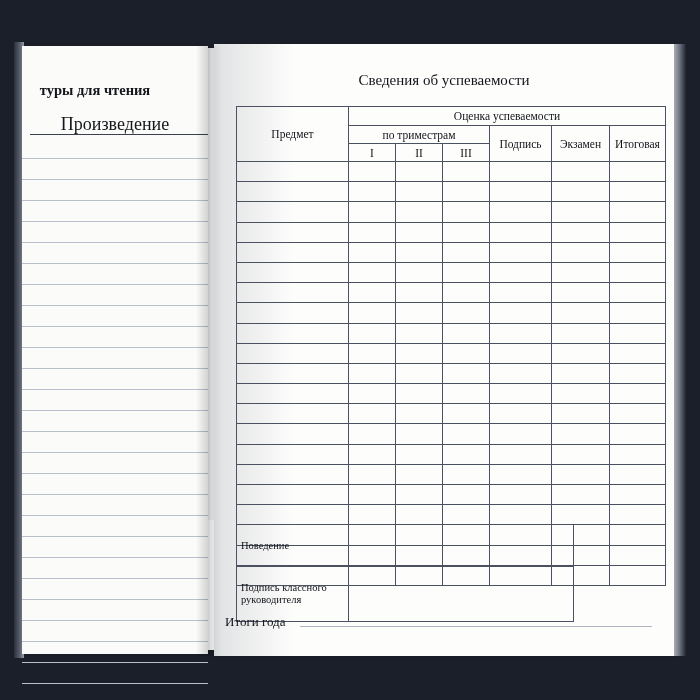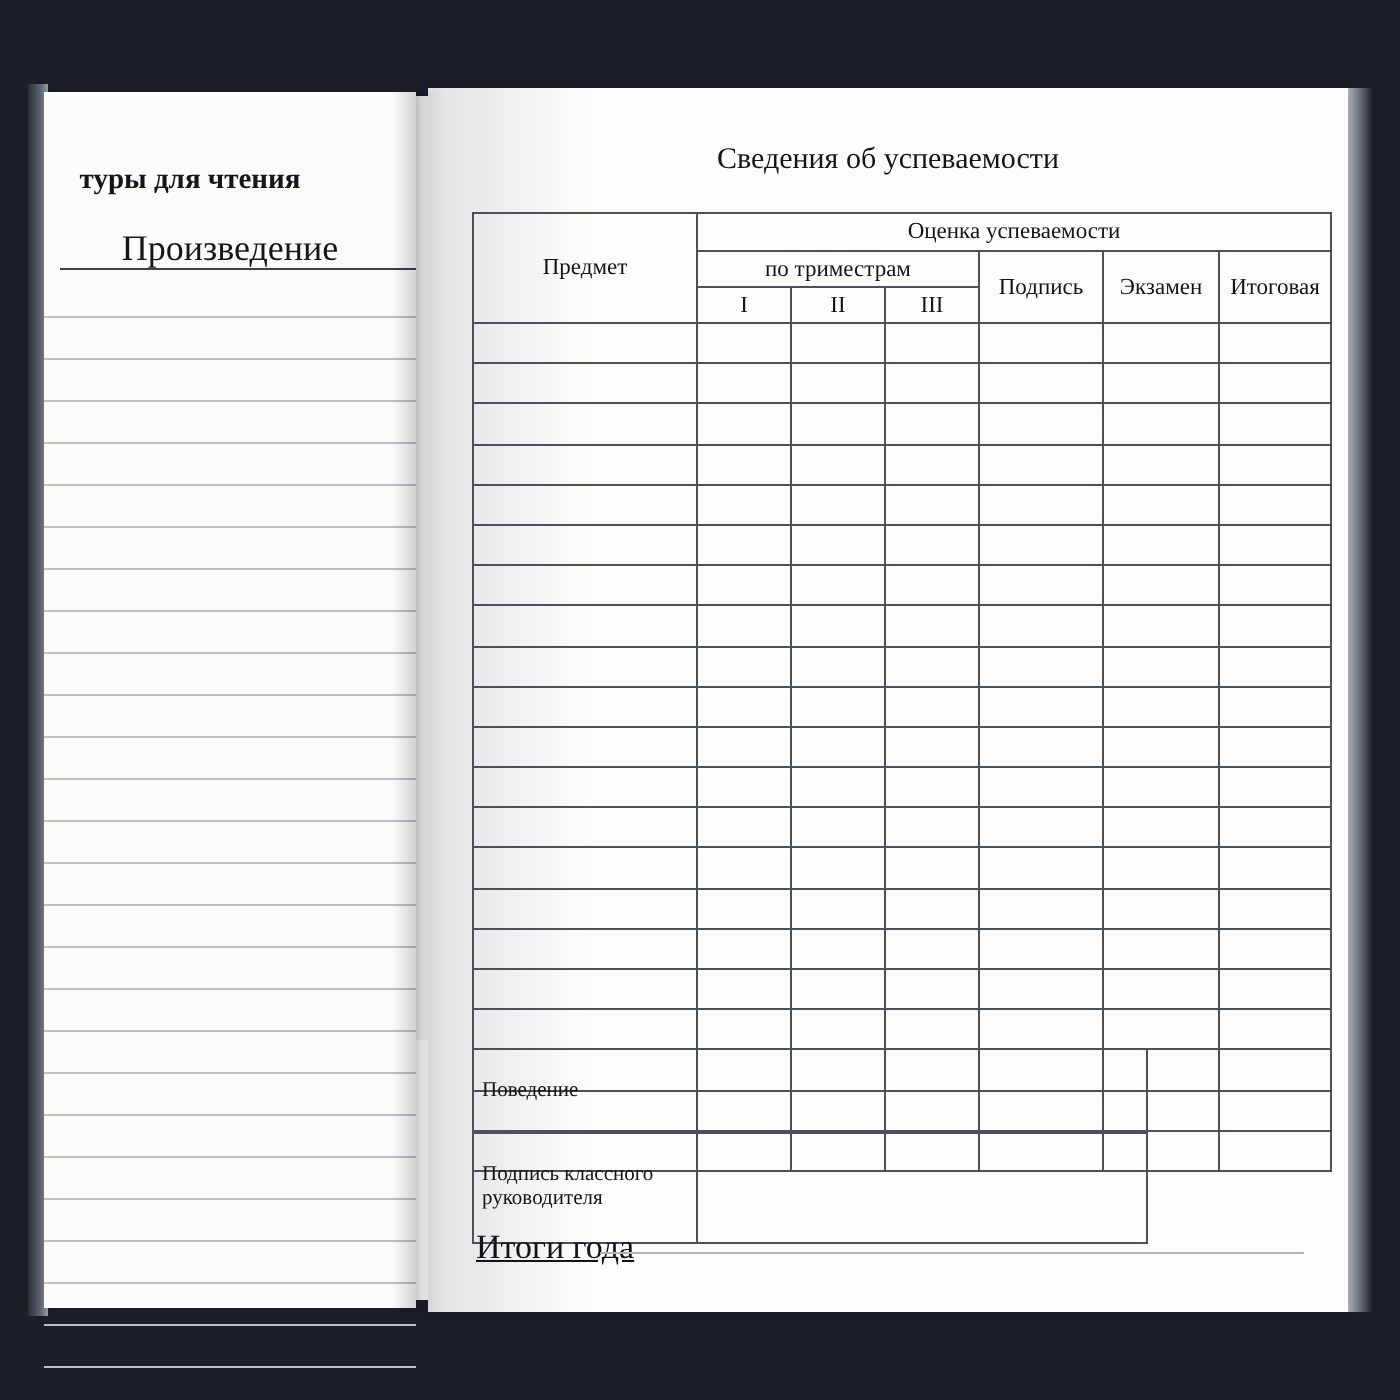--- a/index.html
+++ b/index.html
@@ -179,24 +179,23 @@
     vertical-align: middle;
   }
   .bt-label { width: 112px; }
   .bt-fill  { width: 225px; border-left: 1px solid #4b5160; }
   .r-beh  { height: 18px; }
   .r-sign { height: 30px; line-height: 12px; }
   .r-par  { height: 24px; }
 
   .itogi {
     position: absolute;
-    left: 238px; top: 614px;
-    font-size: 17px;
+    left: 225px; top: 614px;
+    font-size: 13px;
     color: #12141a;
-    text-decoration: underline;
   }
   .itogi-rule {
     position: absolute;
     left: 300px; top: 626px;
     width: 352px;
     border-top: 1px solid #aeb5c1;
   }
   .corner-ghost {
     position: absolute;
     left: 592px; top: 612px;

